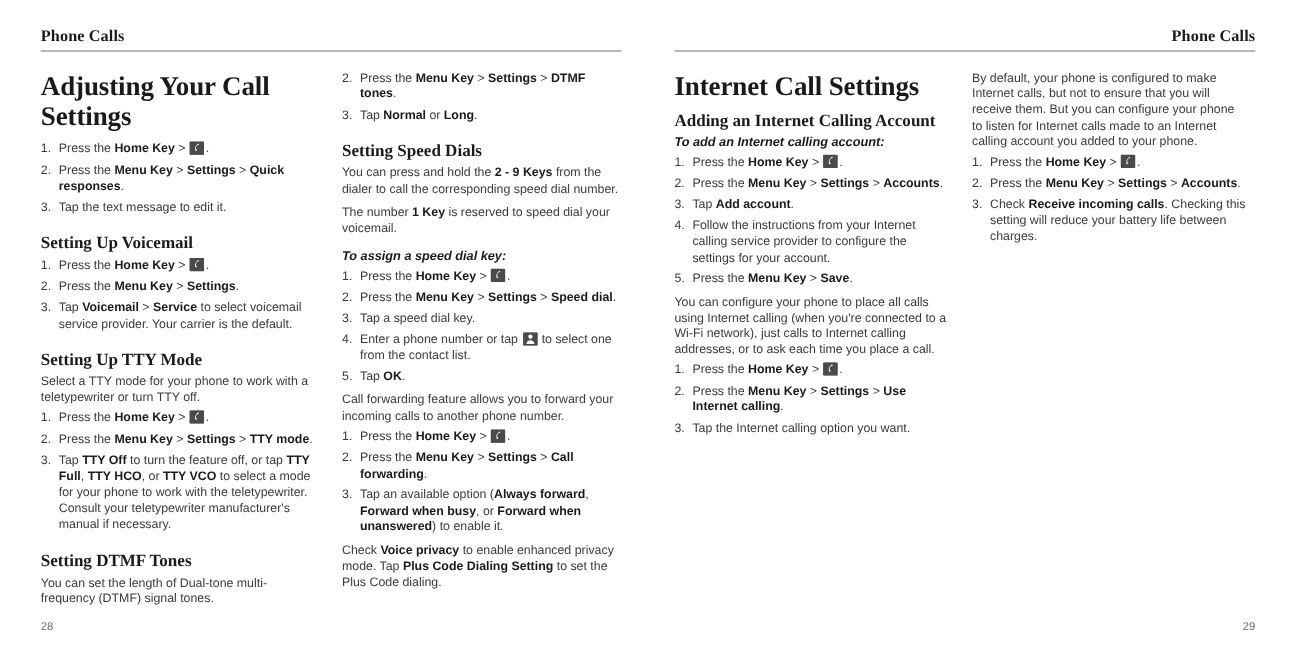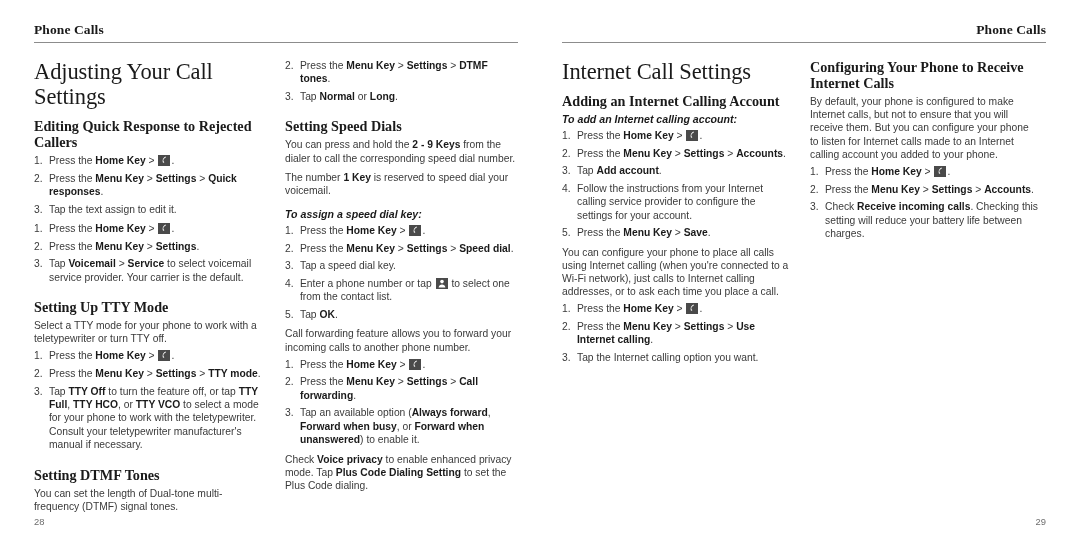--- a/index.html
+++ b/index.html
@@ -55,21 +55,21 @@
   }
   .col {
     width: 232px;
     flex: 0 0 232px;
   }
   .page.right .col { width: 229px; flex: 0 0 229px; }
 
   
   h1.chapter {
     font-family: "Liberation Serif", serif;
-    font-weight: normal;
+    font-weight: bold;
     font-size: 22.5px;
     line-height: 25px;
     margin: 0 0 9px 0;
     color: #1a1a1a;
     letter-spacing: -0.1px;
   }
   h2.section {
     font-family: "Liberation Serif", serif;
     font-weight: bold;
     font-size: 14.2px;
@@ -156,30 +156,30 @@
   <div class="page left">
     <div class="runhead">Phone Calls</div>
     <div class="rule"></div>
 
     <div class="cols">
 
       <div class="col">
 
         <h1 class="chapter">Adjusting Your Call Settings</h1>
 
-        <h2 class="section">Editing Quick Response to Rejected Callers</h2>
         <ol class="steps">
           <li><span>Press the </span><b>Home Key</b><span> &gt; </span><span class="icn"><svg viewBox="0 0 12 11">
                   <rect width="12" height="11" fill="#4a4a4a"></rect>
                   <path d="M7.7 1.6c-1.4.5-2.4 1.6-2.9 3-.3.9-.2 2.1.1 3 .1.2.3.3.5.2l1-.5-.7-.7c-.4-.5-.5-1.2-.3-1.9.2-.8.8-1.5 1.6-1.8l.8-.3-.1-1.1z" fill="#fff"></path>
                 </svg></span><span>.</span></li>
           <li><span>Press the </span><b>Menu Key</b><span> &gt; </span><b>Settings</b><span> &gt; </span><b>Quick responses</b><span>.</span></li>
-          <li>Tap the text assign to edit it.</li>
-        </ol>
-
+          <li>Tap the text message to edit it.</li>
+        </ol>
+
+        <h2 class="section spaced">Setting Up Voicemail</h2>
         <ol class="steps">
           <li><span>Press the </span><b>Home Key</b><span> &gt; </span><span class="icn"><svg viewBox="0 0 12 11">
                   <rect width="12" height="11" fill="#4a4a4a"></rect>
                   <path d="M7.7 1.6c-1.4.5-2.4 1.6-2.9 3-.3.9-.2 2.1.1 3 .1.2.3.3.5.2l1-.5-.7-.7c-.4-.5-.5-1.2-.3-1.9.2-.8.8-1.5 1.6-1.8l.8-.3-.1-1.1z" fill="#fff"></path>
                 </svg></span><span>.</span></li>
           <li><span>Press the </span><b>Menu Key</b><span> &gt; </span><b>Settings</b><span>.</span></li>
           <li><span>Tap </span><b>Voicemail</b><span> &gt; </span><b>Service</b><span> to select voicemail service provider. Your carrier is the default.</span></li>
         </ol>
 
         <h2 class="section spaced">Setting Up TTY Mode</h2>
@@ -267,21 +267,20 @@
           <li><span>Press the </span><b>Home Key</b><span> &gt; </span><span class="icn"><svg viewBox="0 0 12 11">
                   <rect width="12" height="11" fill="#4a4a4a"></rect>
                   <path d="M7.7 1.6c-1.4.5-2.4 1.6-2.9 3-.3.9-.2 2.1.1 3 .1.2.3.3.5.2l1-.5-.7-.7c-.4-.5-.5-1.2-.3-1.9.2-.8.8-1.5 1.6-1.8l.8-.3-.1-1.1z" fill="#fff"></path>
                 </svg></span><span>.</span></li>
           <li><span>Press the </span><b>Menu Key</b><span> &gt; </span><b>Settings</b><span> &gt; </span><b>Use Internet calling</b><span>.</span></li>
           <li>Tap the Internet calling option you want.</li>
         </ol>
       </div>
 
       <div class="col">
-        <h2 class="section">Configuring Your Phone to Receive Internet Calls</h2>
         <p class="body tight">By default, your phone is configured to make Internet calls, but not to ensure that you will receive them. But you can configure your phone to listen for Internet calls made to an Internet calling account you added to your phone.</p>
         <ol class="steps">
           <li><span>Press the </span><b>Home Key</b><span> &gt; </span><span class="icn"><svg viewBox="0 0 12 11">
                   <rect width="12" height="11" fill="#4a4a4a"></rect>
                   <path d="M7.7 1.6c-1.4.5-2.4 1.6-2.9 3-.3.9-.2 2.1.1 3 .1.2.3.3.5.2l1-.5-.7-.7c-.4-.5-.5-1.2-.3-1.9.2-.8.8-1.5 1.6-1.8l.8-.3-.1-1.1z" fill="#fff"></path>
                 </svg></span><span>.</span></li>
           <li><span>Press the </span><b>Menu Key</b><span> &gt; </span><b>Settings</b><span> &gt; </span><b>Accounts</b><span>.</span></li>
           <li><span>Check </span><b>Receive incoming calls</b><span>. Checking this setting will reduce your battery life between charges.</span></li>
         </ol>
       </div>

